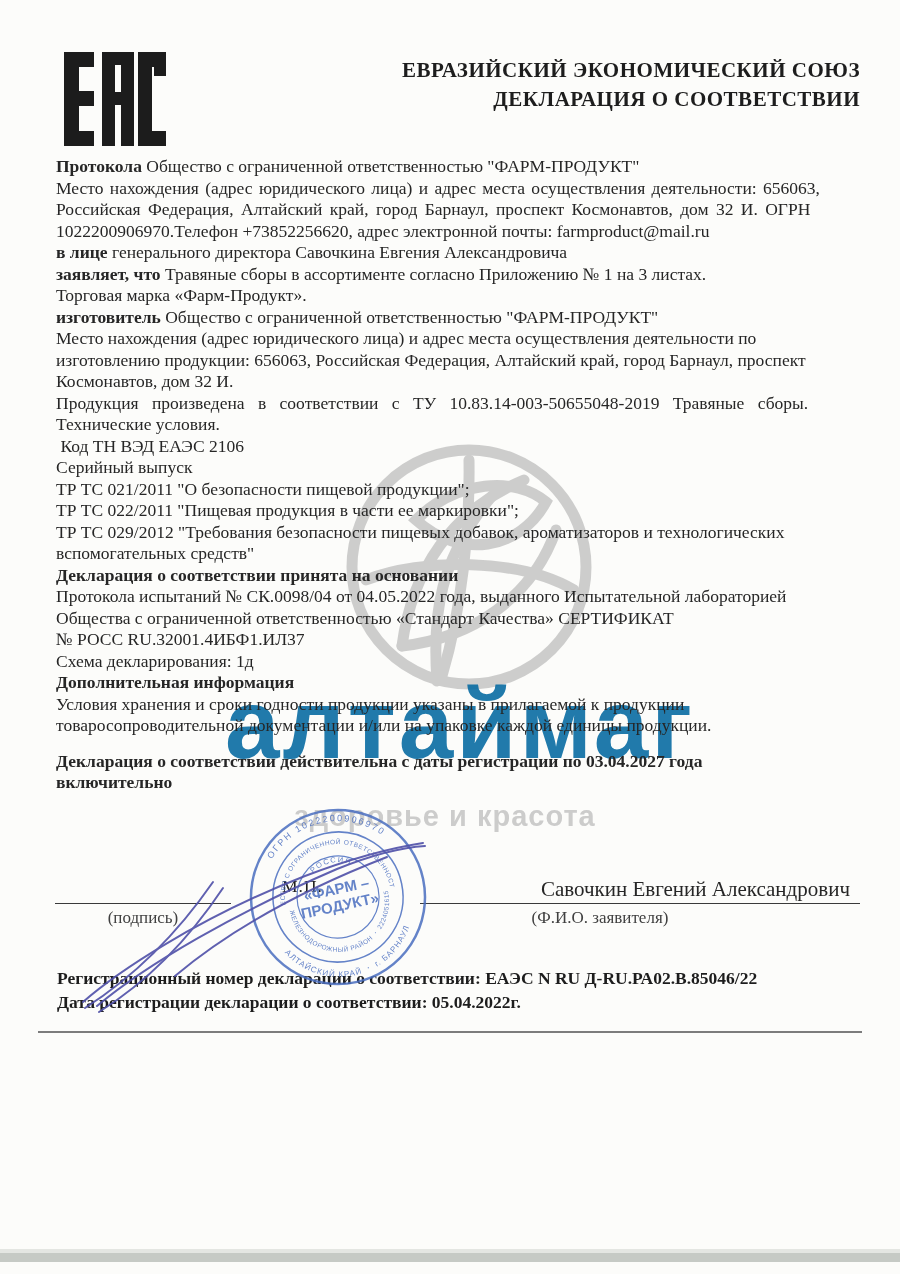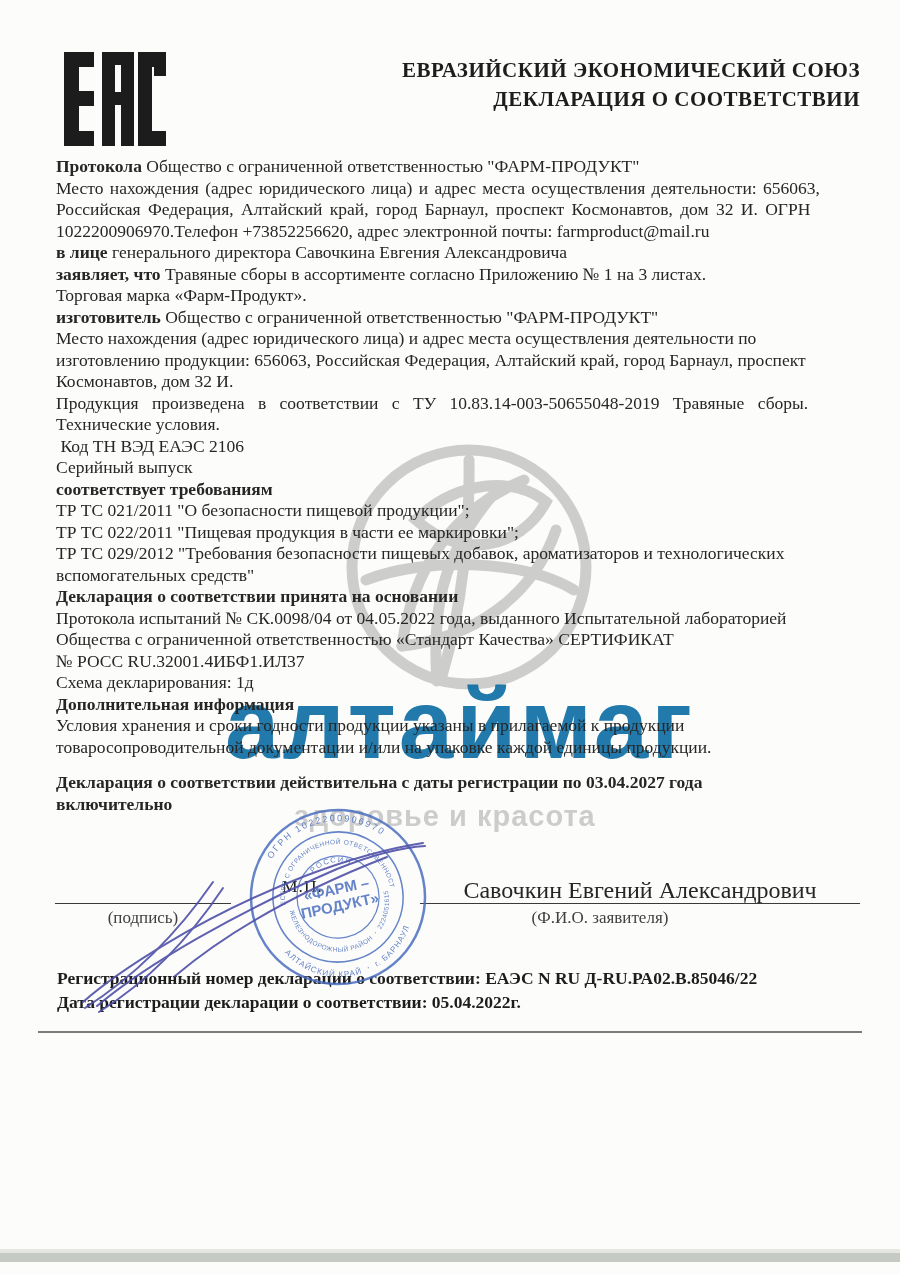--- a/index.html
+++ b/index.html
@@ -41,21 +41,21 @@
   .sig-line{position:absolute;border-top:1.5px solid #3a3a3a;z-index:2;}
   .sig-line.left{left:55px;top:903px;width:176px;}
   .sig-line.right{left:420px;top:903px;width:440px;}
   .sig-caption{
     position:absolute;z-index:2;font-size:17px;color:#404040;text-align:center;
   }
   .cap-podpis{left:55px;top:908px;width:176px;}
   .cap-fio{left:420px;top:908px;width:360px;}
   .fio-name{
     position:absolute;left:430px;top:877px;width:420px;z-index:2;
-    text-align:center;font-size:24px;color:#262626;white-space:nowrap;
+    text-align:right;font-size:21px;color:#262626;white-space:nowrap;
   }
   .mp-mark{
     position:absolute;left:282px;top:876px;z-index:3;
     font-size:17.5px;color:#1f1f1f;letter-spacing:1px;
   }
   .stamp{position:absolute;left:243px;top:802px;z-index:4;opacity:.85;}
   .signature-svg{position:absolute;left:55px;top:824px;z-index:5;}
   
   .registration{
     position:absolute;left:57px;top:967px;width:810px;z-index:2;
@@ -116,21 +116,20 @@
       <div class="doc-line"><span class="b">заявляет, что </span><span>Травяные сборы в ассортименте согласно Приложению № 1 на 3 листах.</span></div>
       <div class="doc-line"><span>Торговая марка «Фарм-Продукт».</span></div>
       <div class="doc-line"><span class="b">изготовитель </span><span>Общество с ограниченной ответственностью "ФАРМ-ПРОДУКТ"</span></div>
       <div class="doc-line"><span>Место нахождения (адрес юридического лица) и адрес места осуществления деятельности по</span></div>
       <div class="doc-line"><span>изготовлению продукции: 656063, Российская Федерация, Алтайский край, город Барнаул, проспект</span></div>
       <div class="doc-line"><span>Космонавтов, дом 32 И.</span></div>
       <div class="doc-line" style="word-spacing: 9px;"><span>Продукция произведена в соответствии с ТУ 10.83.14-003-50655048-2019 Травяные сборы.</span></div>
       <div class="doc-line"><span>Технические условия.</span></div>
       <div class="doc-line"><span>&nbsp;Код ТН ВЭД ЕАЭС 2106</span></div>
       <div class="doc-line"><span>Серийный выпуск</span></div>
-      <div class="doc-line"><span class="b">соответствует требованиям</span></div>
       <div class="doc-line"><span>ТР ТС 021/2011 "О безопасности пищевой продукции";</span></div>
       <div class="doc-line"><span>ТР ТС 022/2011 "Пищевая продукция в части ее маркировки";</span></div>
       <div class="doc-line"><span>ТР ТС 029/2012 "Требования безопасности пищевых добавок, ароматизаторов и технологических</span></div>
       <div class="doc-line"><span>вспомогательных средств"</span></div>
       <div class="doc-line"><span class="b">Декларация о соответствии принята на основании</span></div>
       <div class="doc-line"><span>Протокола испытаний № СК.0098/04 от 04.05.2022 года, выданного Испытательной лабораторией</span></div>
       <div class="doc-line"><span>Общества с ограниченной ответственностью «Стандарт Качества» СЕРТИФИКАТ</span></div>
       <div class="doc-line"><span>№ РОСС RU.32001.4ИБФ1.ИЛ37</span></div>
       <div class="doc-line"><span>Схема декларирования: 1д</span></div>
       <div class="doc-line" style=""><span class="b">Дополнительная информация</span></div>

